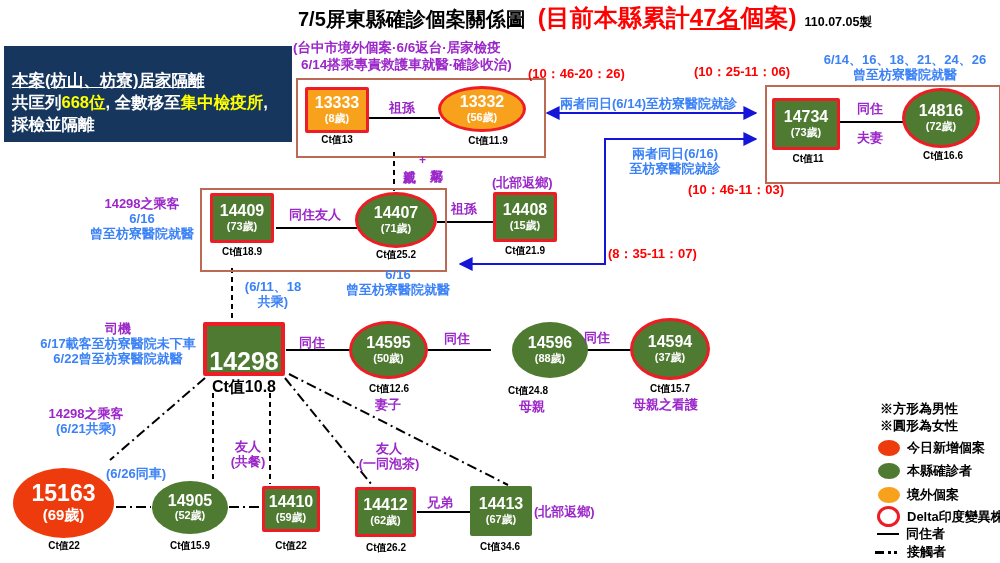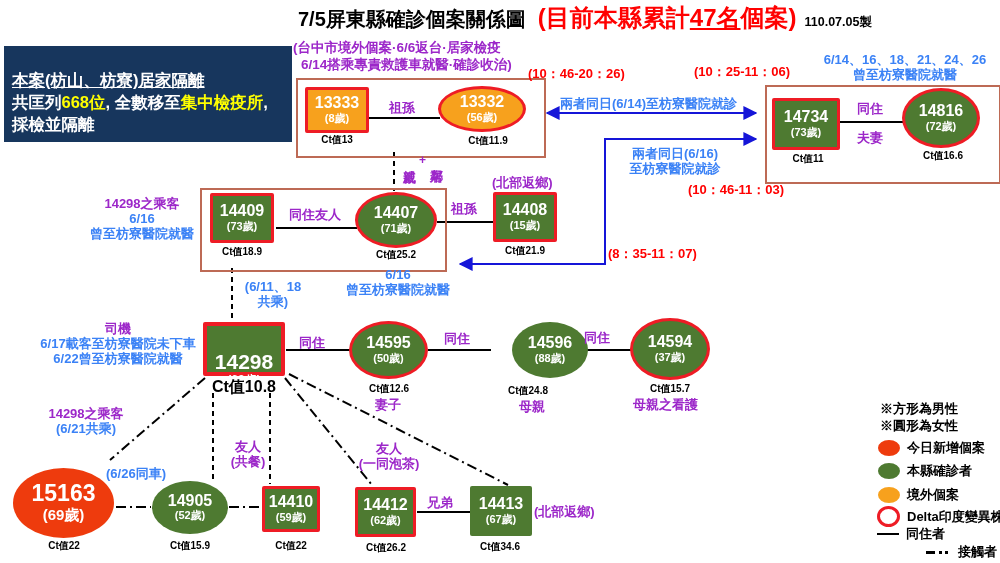--- a/index.html
+++ b/index.html
@@ -10,21 +10,21 @@
         color:#fff;text-align:center;box-sizing:border-box;z-index:2;}
   .sq{border-radius:2px;}
   .el{border-radius:50%;}
   .green{background:#4e7a31;}
   .orange{background:#f7a11d;}
   .redfill{background:#ee3b0d;}
   .delta{border:3px solid #ee1c25;}
   .thick{border-width:4px;}
   .nid{font-size:16px;line-height:1.1;}
   .nage{font-size:11px;line-height:1.25;}
-  .big .nid{font-size:21px;margin-top:40px;} .big .nage{font-size:12px;}
+  .big .nid{font-size:25px;margin-top:40px;} .big .nage{font-size:12px;}
   .huge .nid{font-size:23px;} .huge .nage{font-size:15px;}
   .ct{position:absolute;font-size:10px;color:#000;text-align:center;z-index:3;white-space:nowrap;}
   .lbl{position:absolute;font-size:13px;z-index:3;white-space:nowrap;line-height:15px;}
   .purple{color:#9c27c9;}
   .blue{color:#3b82f6;}
   .redtx{color:#ff0000;}
   .black{color:#000;}
   .center{text-align:center;}
   .title-row{position:absolute;left:298px;top:2px;display:flex;align-items:baseline;z-index:4;white-space:nowrap;}
   .title-main{font-size:20px;color:#000;}
@@ -277,18 +277,18 @@
     <span class="legend-txt">境外個案</span>
   </div>
   <div class="legend-row" style="left:877px;top:506px;">
     <span class="sw-ring"></span>
     <span class="legend-txt">Delta印度變異株</span>
   </div>
   <div class="legend-row" style="left:877px;top:525px;">
     <span class="ls-solid"></span>
     <span class="legend-txt">同住者</span>
   </div>
-  <div class="legend-row" style="left:926px;top:543px;">
+  <div class="legend-row" style="left:875px;top:543px;">
     <span class="ls-dashdot"></span>
     <span class="legend-txt">接觸者</span>
   </div>
 
 </div>
 
 </body></html>

